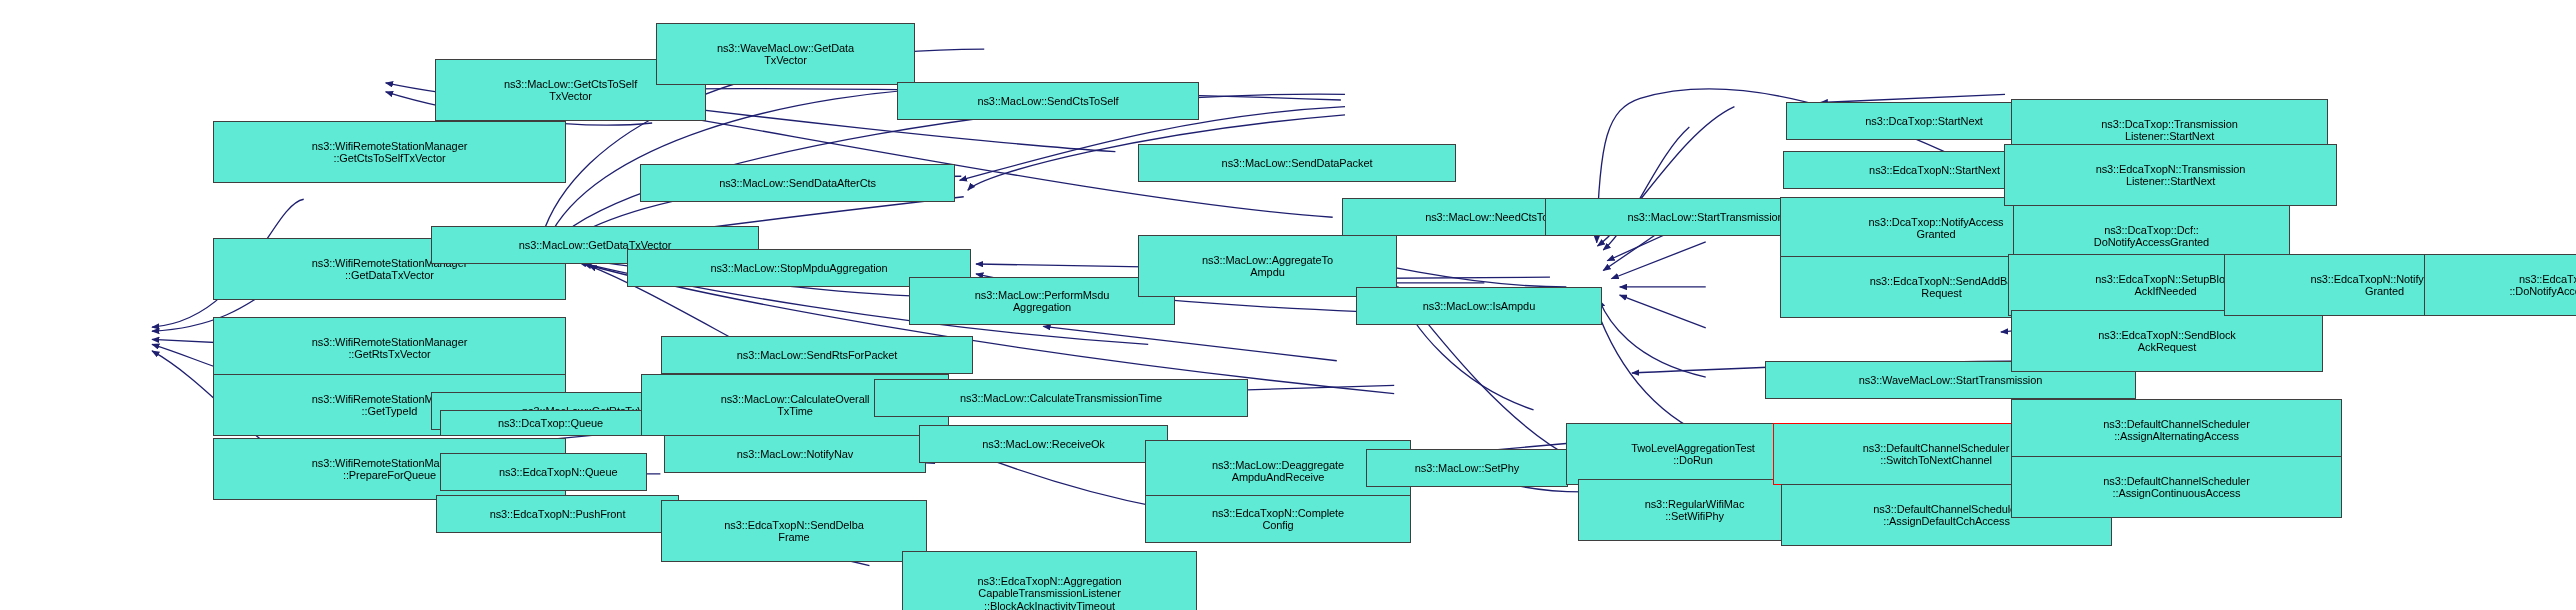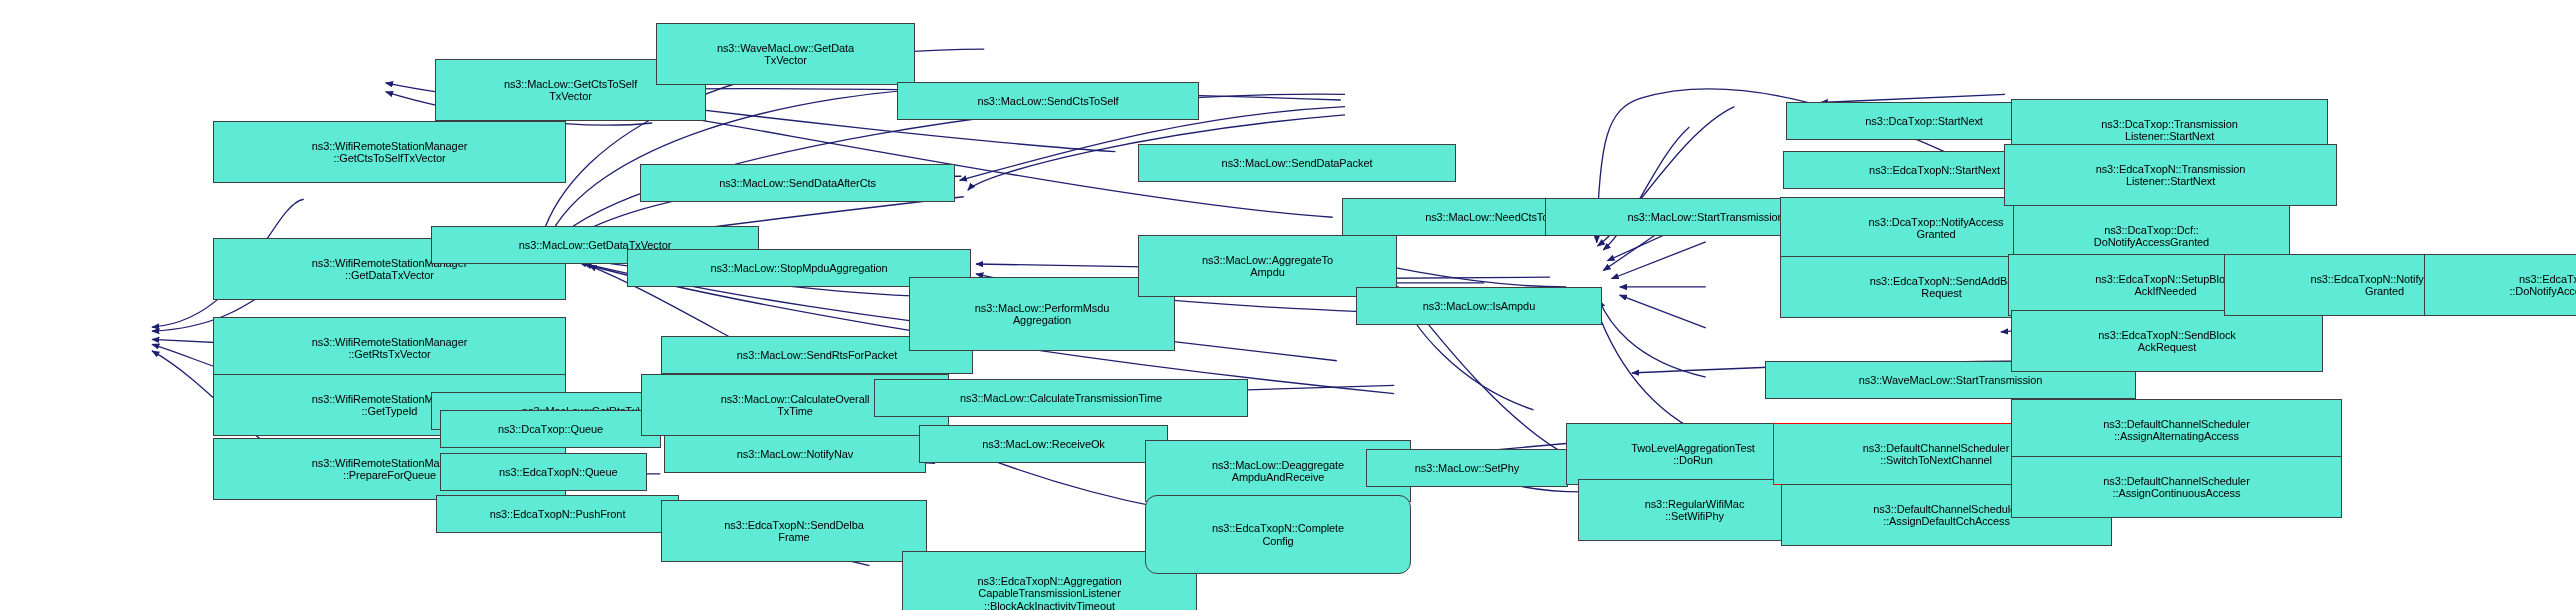--- a/index.html
+++ b/index.html
@@ -181,44 +181,44 @@
       <div class="node" style="left: 213px; top: 317px; width: 353px; height: 62px;">ns3::WifiRemoteStationManager
 ::GetRtsTxVector</div>
       <div class="node" style="left: 213px; top: 374px; width: 353px; height: 62px;">ns3::WifiRemoteStationManager
 ::GetTypeId</div>
       <div class="node" style="left: 213px; top: 438px; width: 353px; height: 62px;">ns3::WifiRemoteStationManager
 ::PrepareForQueue</div>
       <div class="node" style="left: 435px; top: 59px; width: 271px; height: 62px;">ns3::MacLow::GetCtsToSelf
 TxVector</div>
       <div class="node" style="left: 431px; top: 226px; width: 328px; height: 38px;">ns3::MacLow::GetDataTxVector</div>
       <div class="node" style="left: 431px; top: 392px; width: 328px; height: 38px;">ns3::MacLow::GetRtsTxVector</div>
-      <div class="node" style="left: 440px; top: 410px; width: 221px; height: 38px;">ns3::DcaTxop::Queue</div>
+      <div class="node" style="left: 440px; top: 410px; width: 221px; height: 26px;">ns3::DcaTxop::Queue</div>
       <div class="node" style="left: 440px; top: 453px; width: 207px; height: 38px; padding-left: 32px;">ns3::EdcaTxopN::Queue</div>
       <div class="node" style="left: 436px; top: 495px; width: 243px; height: 38px;">ns3::EdcaTxopN::PushFront</div>
       <div class="node" style="left: 656px; top: 23px; width: 259px; height: 62px;">ns3::WaveMacLow::GetData
 TxVector</div>
       <div class="node" style="left: 640px; top: 164px; width: 315px; height: 38px;">ns3::MacLow::SendDataAfterCts</div>
       <div class="node" style="left: 627px; top: 249px; width: 344px; height: 38px;">ns3::MacLow::StopMpduAggregation</div>
       <div class="node" style="left: 641px; top: 336px; width: 312px; height: 38px; margin-left: 20px;">ns3::MacLow::SendRtsForPacket</div>
       <div class="node" style="left: 641px; top: 374px; width: 308px; height: 62px;">ns3::MacLow::CalculateOverall
 TxTime</div>
       <div class="node" style="left: 664px; top: 435px; width: 262px; height: 38px;">ns3::MacLow::NotifyNav</div>
       <div class="node" style="left: 661px; top: 500px; width: 266px; height: 62px;">ns3::EdcaTxopN::SendDelba
 Frame</div>
       <div class="node" style="left: 902px; top: 551px; width: 295px; height: 85px;">ns3::EdcaTxopN::Aggregation
 CapableTransmissionListener
 ::BlockAckInactivityTimeout</div>
       <div class="node" style="left: 897px; top: 82px; width: 302px; height: 38px;">ns3::MacLow::SendCtsToSelf</div>
-      <div class="node" style="left: 909px; top: 277px; width: 266px; height: 74px;">ns3::MacLow::PerformMsdu
+      <div class="node" style="left: 909px; top: 277px; width: 266px; height: 48px;">ns3::MacLow::PerformMsdu
 Aggregation</div>
       <div class="node" style="left: 874px; top: 379px; width: 374px; height: 38px;">ns3::MacLow::CalculateTransmissionTime</div>
       <div class="node" style="left: 919px; top: 425px; width: 249px; height: 38px;">ns3::MacLow::ReceiveOk</div>
       <div class="node" style="left: 1145px; top: 440px; width: 266px; height: 62px;">ns3::MacLow::Deaggregate
 AmpduAndReceive</div>
-      <div class="node" style="left: 1145px; top: 495px; width: 266px; height: 79px; border-radius: 12px;">ns3::EdcaTxopN::Complete
+      <div class="node" style="left: 1145px; top: 495px; width: 266px; height: 48px;">ns3::EdcaTxopN::Complete
 Config</div>
       <div class="node" style="left: 1138px; top: 144px; width: 318px; height: 38px;">ns3::MacLow::SendDataPacket</div>
       <div class="node" style="left: 1138px; top: 235px; width: 259px; height: 62px;">ns3::MacLow::AggregateTo
 Ampdu</div>
       <div class="node" style="left: 1342px; top: 198px; width: 308px; height: 38px;">ns3::MacLow::NeedCtsToSelf</div>
       <div class="node" style="left: 1356px; top: 243px; width: 246px; height: 38px; margin-top: 44px;">ns3::MacLow::IsAmpdu</div>
       <div class="node" style="left: 1366px; top: 449px; width: 202px; height: 38px;">ns3::MacLow::SetPhy</div>
       <div class="node" style="left: 1545px; top: 198px; width: 321px; height: 38px;">ns3::MacLow::StartTransmission</div>
       <div class="node" style="left: 1566px; top: 423px; width: 254px; height: 62px;">TwoLevelAggregationTest
 ::DoRun</div>

